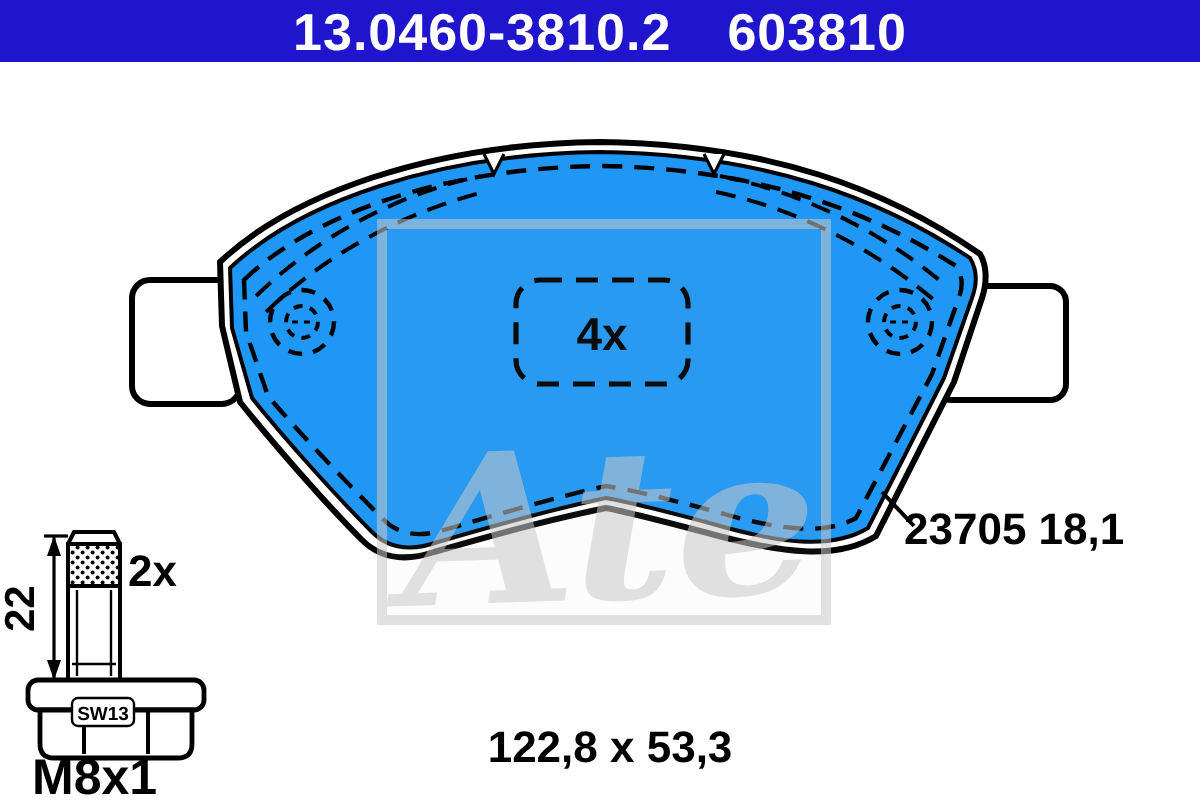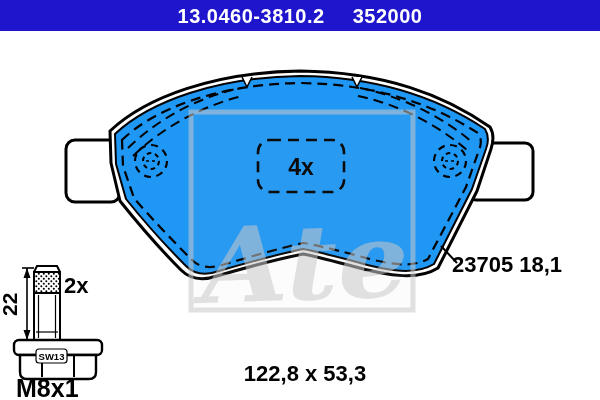--- a/index.html
+++ b/index.html
@@ -3,35 +3,35 @@
 <meta charset="utf-8">
 <style>
   html,body{margin:0;padding:0;background:#ffffff;}
   .stage{
     position:relative;width:600px;height:400px;background:#ffffff;overflow:hidden;
     font-family:"Liberation Sans","DejaVu Sans",sans-serif;
   }
   .title-bar{
     position:absolute;top:0;left:0;width:600px;height:31px;
     display:flex;align-items:center;justify-content:center;gap:28px;
-    font-weight:bold;font-size:20px;letter-spacing:0.5px;
+    font-weight:bold;font-size:26px;letter-spacing:0.5px;
   }
   .title-bar span{line-height:1;}
   .drawing-svg{position:absolute;top:0;left:0;}
   svg text{font-family:"Liberation Sans","DejaVu Sans",sans-serif;}
   .wm-text{font-family:"DejaVu Serif","Liberation Serif",serif;font-style:italic;font-weight:bold;}
 </style>
 </head>
 <body>
 
 <div class="stage">
 
   <div class="title-bar" style="background: rgb(30, 21, 205); color: rgb(255, 255, 255);">
     <span>13.0460-3810.2</span>
-    <span>352000</span>
+    <span>603810</span>
   </div>
 
   <svg class="drawing-svg" width="600" height="400" viewBox="0 0 600 400">
     <defs>
       <pattern id="knurl" width="5" height="5" patternUnits="userSpaceOnUse">
         <rect width="5" height="5" fill="#ffffff"></rect>
         <circle cx="1.3" cy="1.3" r="1" fill="#000000"></circle>
         <circle cx="3.8" cy="3.8" r="1" fill="#000000"></circle>
       </pattern>
     </defs>

